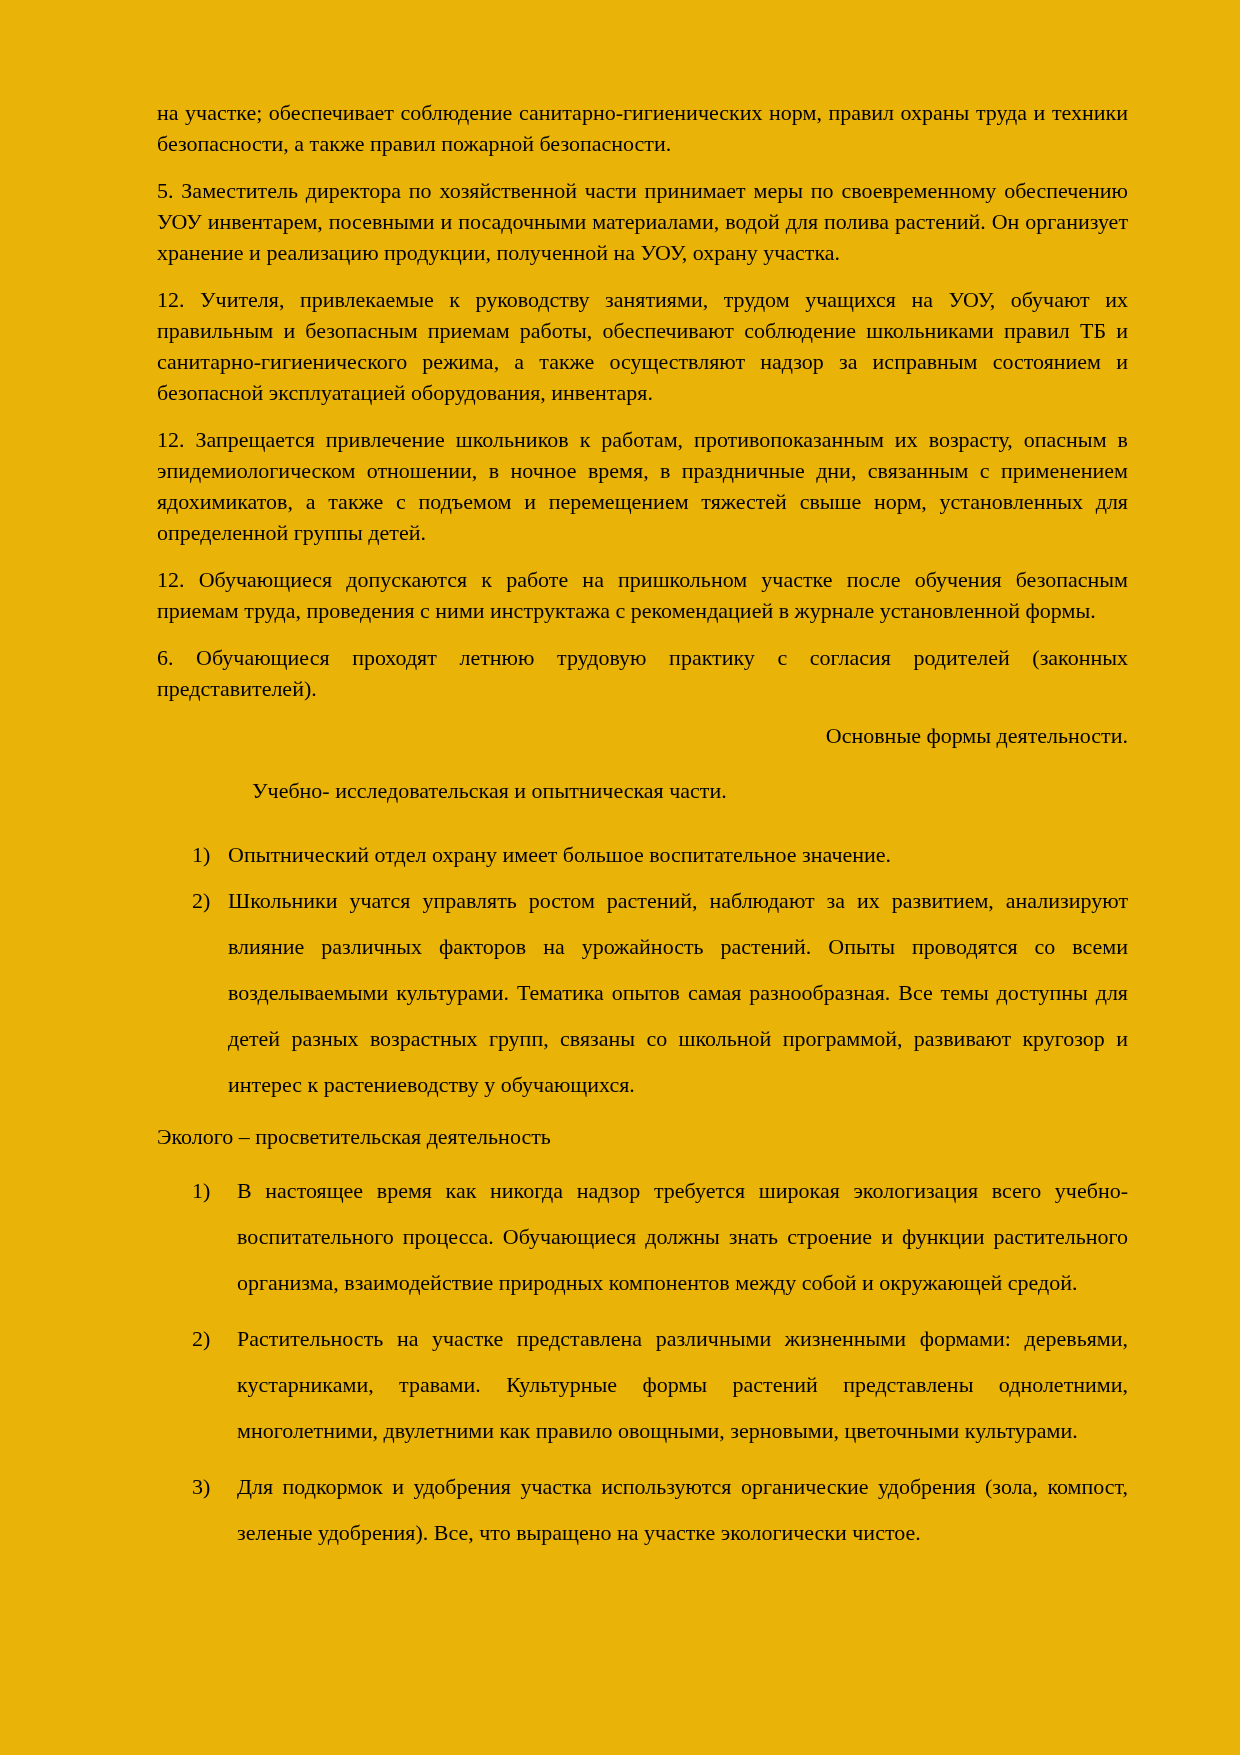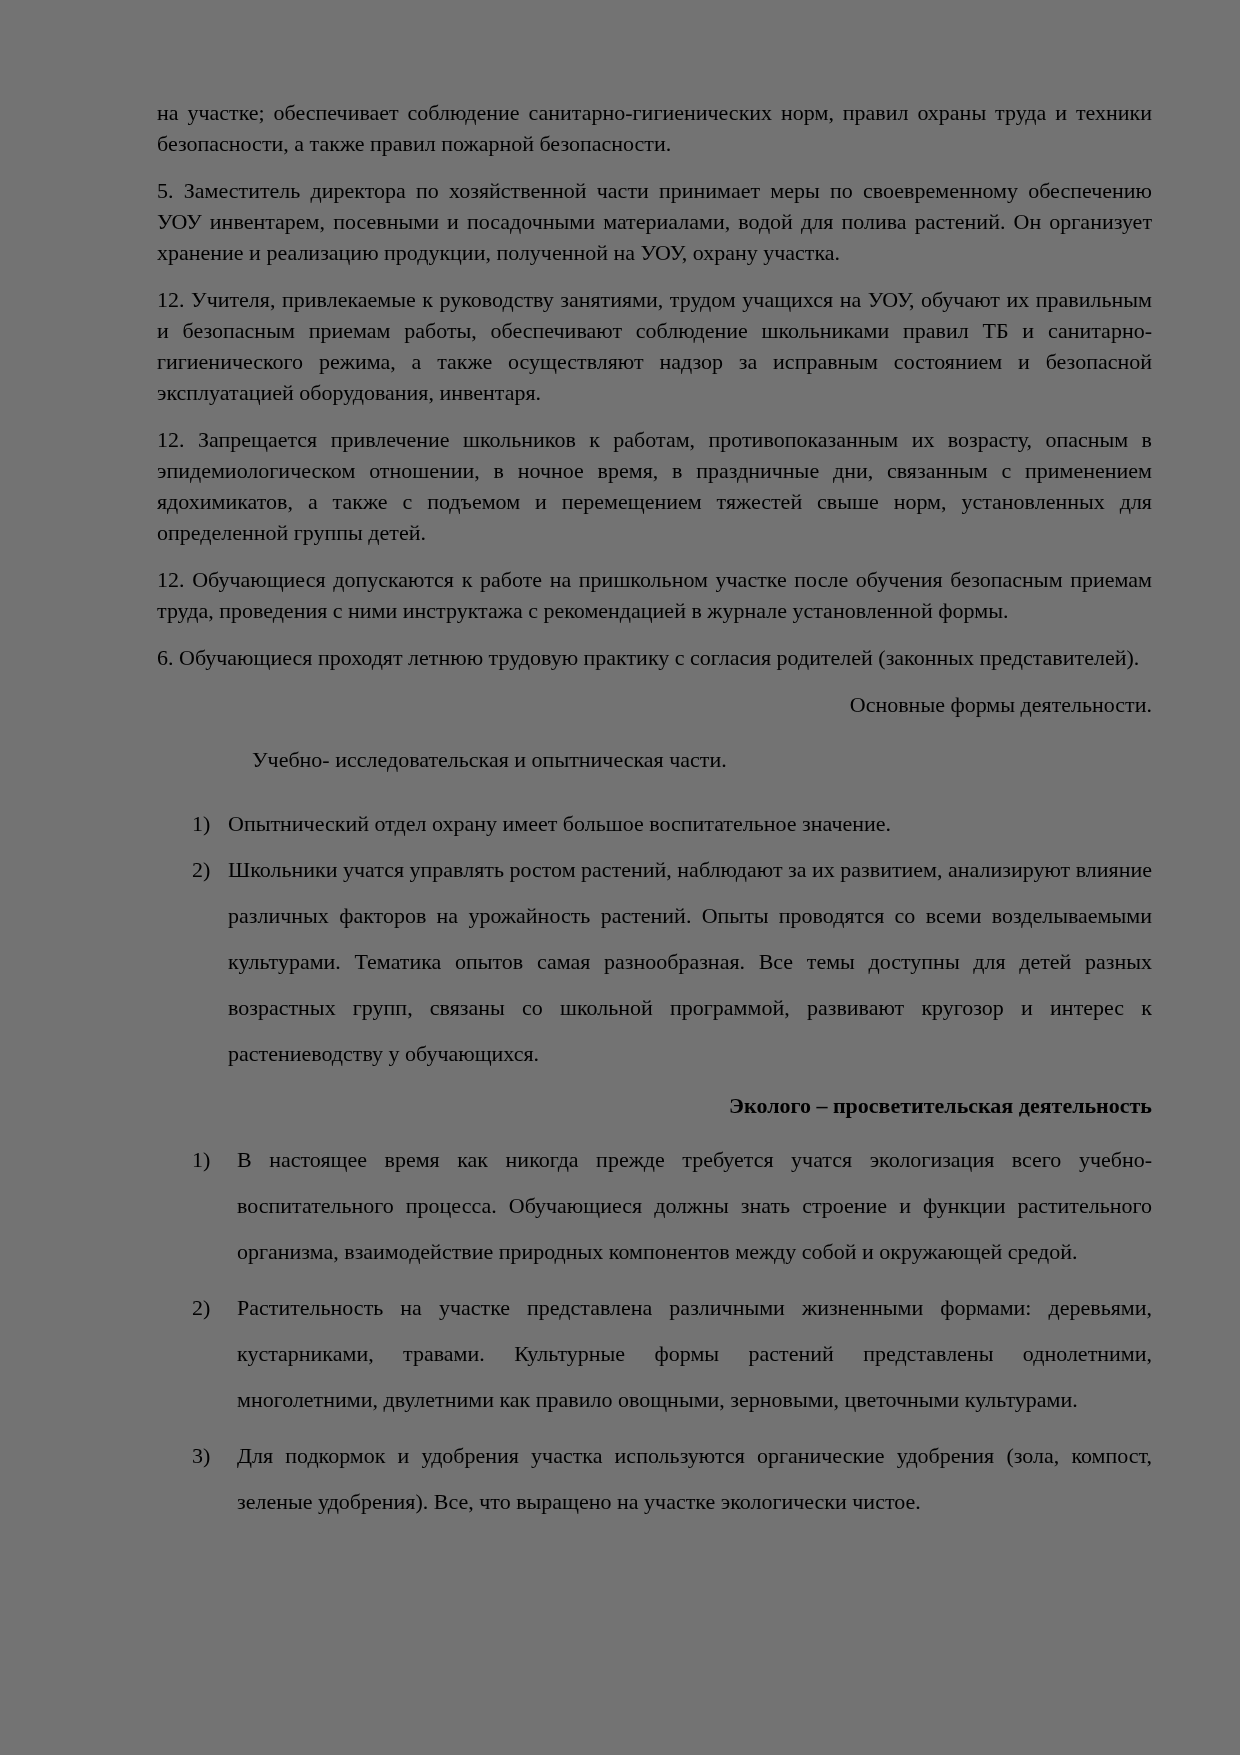--- a/index.html
+++ b/index.html
@@ -1,23 +1,23 @@
 <!DOCTYPE html>
 <html lang="ru"><head>
 <meta charset="utf-8">
 <style>
   html, body { margin: 0; padding: 0; background: #e9e9e9; }
   .page {
     position: relative;
     width: 1240px;
     height: 1755px;
     margin: 0 auto;
-    background: #737373;
+    background: #eab308;
     box-sizing: border-box;
-    padding: 97px 88px 40px 157px;
+    padding: 97px 112px 40px 157px;
     font-family: "Liberation Serif", "DejaVu Serif", serif;
     font-size: 22px;
     color: #000000;
     overflow: hidden;
   }
   .para {
     text-align: justify;
     line-height: 31px;
     margin: 0 0 16px 0;
   }
@@ -25,24 +25,23 @@
     text-align: right;
     line-height: 31px;
     margin: 8px 0 24px 0;
   }
   .h-sub {
     line-height: 31px;
     padding-left: 95px;
     margin: 0 0 26px 0;
   }
   .h-center-2 {
-    text-align: right;
+    text-align: left;
     line-height: 46px;
     margin: 6px 0 8px 0;
-    font-weight: bold;
   }
   .doc-list { margin: 0; }
   .list-item {
     display: flex;
     line-height: 46px;
   }
   .list-1 .list-item { margin-bottom: 0; }
   .list-2 .list-item { margin-bottom: 10px; }
   .marker {
     flex: 0 0 36px;
@@ -79,21 +78,21 @@
       <span class="marker">2)</span>
       <div class="item-text">Школьники учатся управлять ростом растений, наблюдают за их развитием, анализируют влияние различных факторов на урожайность растений. Опыты проводятся со всеми возделываемыми культурами. Тематика опытов самая разнообразная. Все темы доступны для детей разных возрастных групп, связаны со школьной программой, развивают кругозор и интерес к растениеводству у обучающихся.</div>
     </div>
   </div>
 
   <div class="h-center-2">Эколого – просветительская деятельность</div>
 
   <div class="doc-list list-2">
     <div class="list-item">
       <span class="marker">1)</span>
-      <div class="item-text">В настоящее время как никогда прежде требуется учатся экологизация всего учебно- воспитательного процесса. Обучающиеся  должны знать строение и функции растительного организма, взаимодействие природных компонентов между собой и окружающей средой.</div>
+      <div class="item-text">В настоящее время как никогда надзор требуется широкая экологизация всего учебно- воспитательного процесса. Обучающиеся  должны знать строение и функции растительного организма, взаимодействие природных компонентов между собой и окружающей средой.</div>
     </div>
     <div class="list-item">
       <span class="marker">2)</span>
       <div class="item-text">Растительность на участке представлена различными жизненными формами: деревьями, кустарниками, травами. Культурные  формы растений представлены однолетними, многолетними, двулетними как правило овощными, зерновыми, цветочными культурами.</div>
     </div>
     <div class="list-item">
       <span class="marker">3)</span>
       <div class="item-text">Для подкормок и удобрения участка используются органические удобрения (зола, компост, зеленые удобрения). Все, что выращено на участке экологически чистое.</div>
     </div>
   </div>

